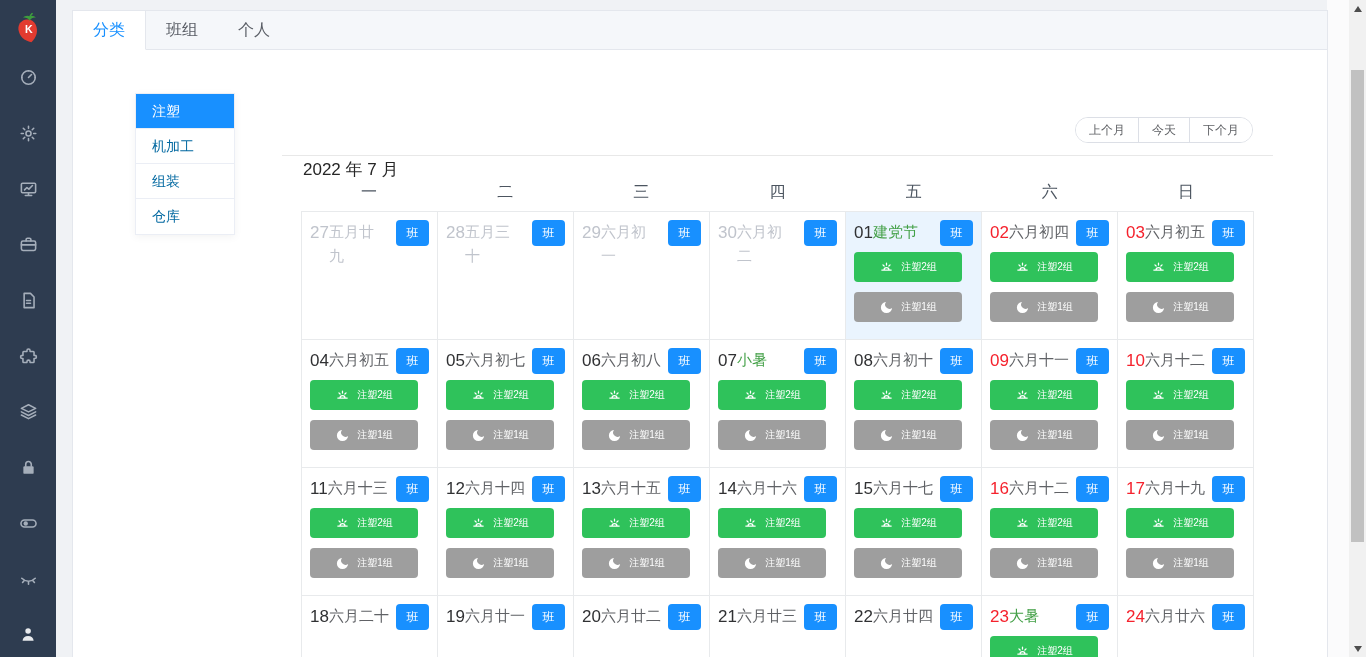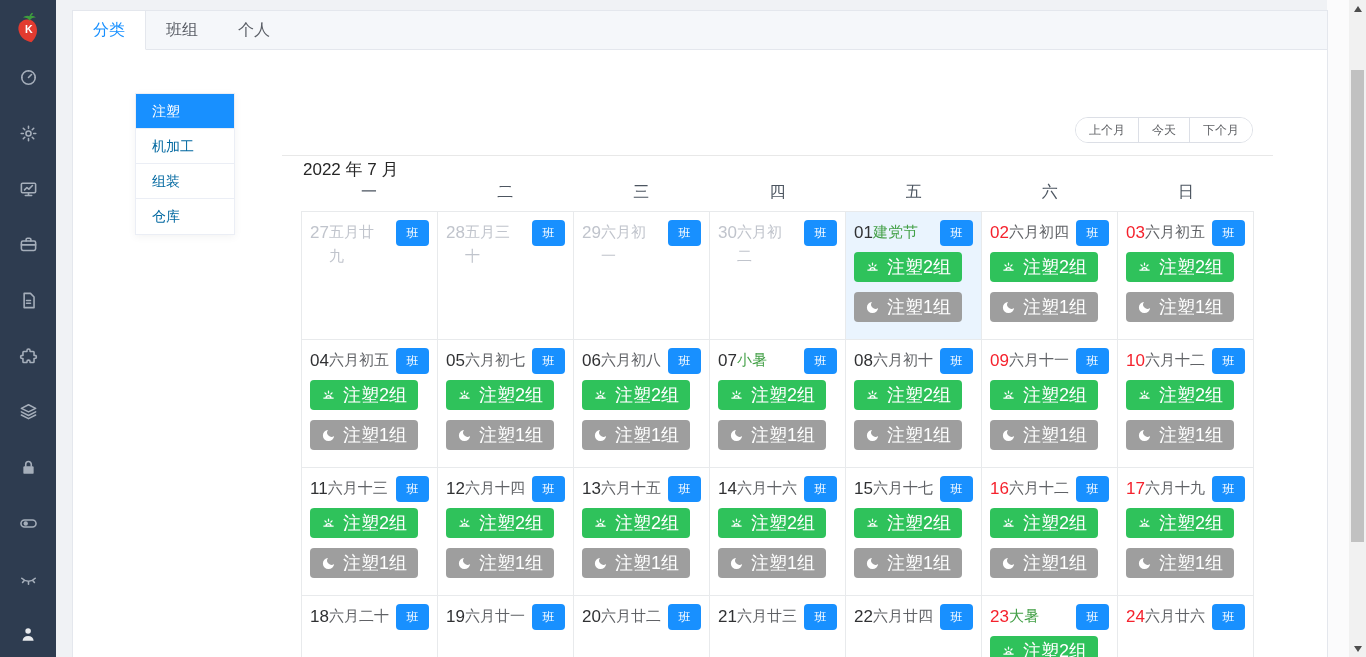--- a/index.html
+++ b/index.html
@@ -53,21 +53,21 @@
   .grid{margin:0 19px;width:953px;display:grid;grid-template-columns:repeat(7,1fr);border-top:1px solid #e8eaec;border-left:1px solid #e8eaec;background:#fff;}
   .cell{height:128px;border-right:1px solid #e8eaec;border-bottom:1px solid #e8eaec;padding:8px;background:#fff;cursor:pointer;}
   .cell.hl{background:var(--hl);}
   .cell-head{display:flex;align-items:flex-start;}
   .day-num{font-size:17px;line-height:26px;color:#303133;}
   .day-num.red{color:var(--red);} .day-num.muted{color:#c0c4cc;text-align:center;}
   .lunar{font-size:15px;line-height:24px;color:#606266;flex:1;}
   .lunar.green{color:var(--holiday);}
   .lunar.muted{color:#c0c4cc;max-width:50px;}
   .badge{margin-left:auto;flex:0 0 33px;width:33px;height:26px;border-radius:4px;background:var(--blue);color:#fff;font-size:12px;display:flex;align-items:center;justify-content:center;cursor:pointer;}
-  .shift-btn{width:108px;height:30px;border:none;border-radius:4px;color:#fff;font-size:18px;display:flex;align-items:center;justify-content:center;gap:7px;cursor:pointer;font-family:inherit;}
+  .shift-btn{width:108px;height:30px;border:none;border-radius:4px;color:#fff;font-size:10px;display:flex;align-items:center;justify-content:center;gap:7px;cursor:pointer;font-family:inherit;}
   .shift-btn.day{background:var(--green);margin-top:6px;}
   .shift-btn.night{background:var(--gray);margin-top:10px;}
   .shift-btn svg{width:15px;height:15px;stroke:#fff;fill:none;stroke-width:2;stroke-linecap:round;stroke-linejoin:round;flex:0 0 auto;}
 </style>
 </head>
 <body>
 
 <div class="sidebar">
   <div class="logo-box">
     <svg viewBox="0 0 44 44" width="36" height="36">

